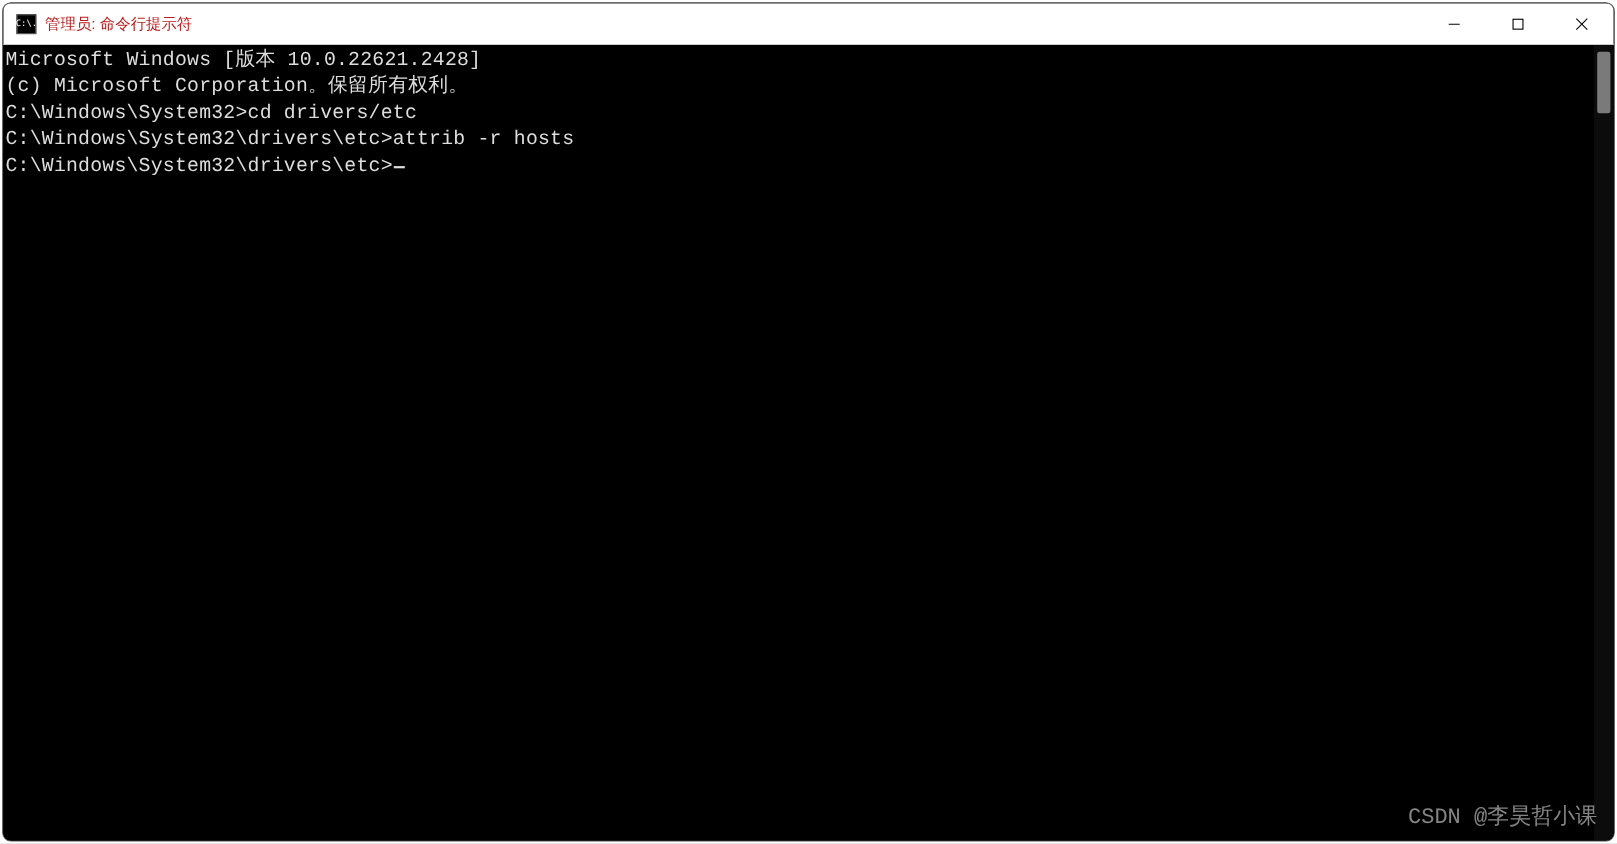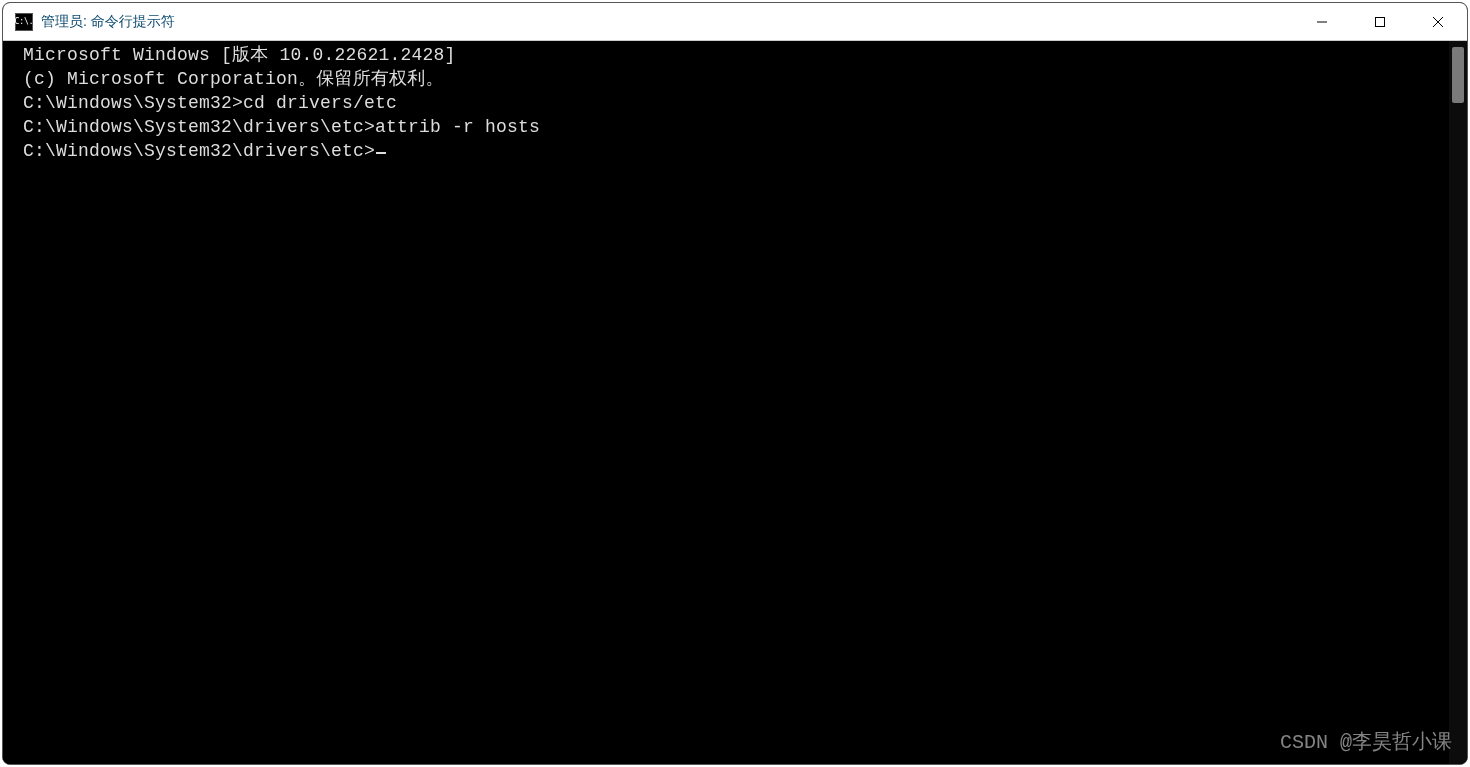--- a/index.html
+++ b/index.html
@@ -12,32 +12,32 @@
     .titlebar {
       height: 38px; background: #fff; display: flex; align-items: center;
       border-bottom: 1px solid #ccc; user-select: none;
     }
     .titlebar-icon {
       width: 18px; height: 18px; margin-left: 12px; margin-right: 8px;
       background: #000; display: inline-flex; align-items: center; justify-content: center;
       border: 1px solid #555; position: relative;
     }
     .titlebar-icon-text { color: #fff; font-size: 8px; font-family: Consolas, monospace; line-height: 1; }
-    .titlebar-text { font-size: 14px; color: #0c4a6e; }
+    .titlebar-text { font-size: 14px; color: #b91c1c; }
     .titlebar-controls { margin-left: auto; display: flex; height: 100%; }
     .tbtn {
       width: 58px; height: 100%; display: flex; align-items: center; justify-content: center;
       color: #000; background: transparent;
     }
     .tbtn svg { width: 12px; height: 12px; stroke: currentColor; stroke-width: 1; fill: none; }
     .terminal-wrap { flex: 1; display: flex; background: #000; position: relative; }
     .terminal {
       flex: 1; background: #000; color: #ddd;
       font-family: "NSimSun", "SimSun", Consolas, "Courier New", monospace;
-      font-size: 18px; line-height: 24px; padding: 2px 20px; white-space: pre;
+      font-size: 18px; line-height: 24px; padding: 2px 2px; white-space: pre;
       letter-spacing: 0.2px;
     }
     .scrollbar {
       width: 18px; background: #0c0c0c; position: relative;
     }
     .scrollbar-thumb {
       position: absolute; top: 6px; left: 3px; right: 3px; height: 56px;
       background: #7a7a7a; border-radius: 2px;
     }
     .prompt-line { display: block; }

